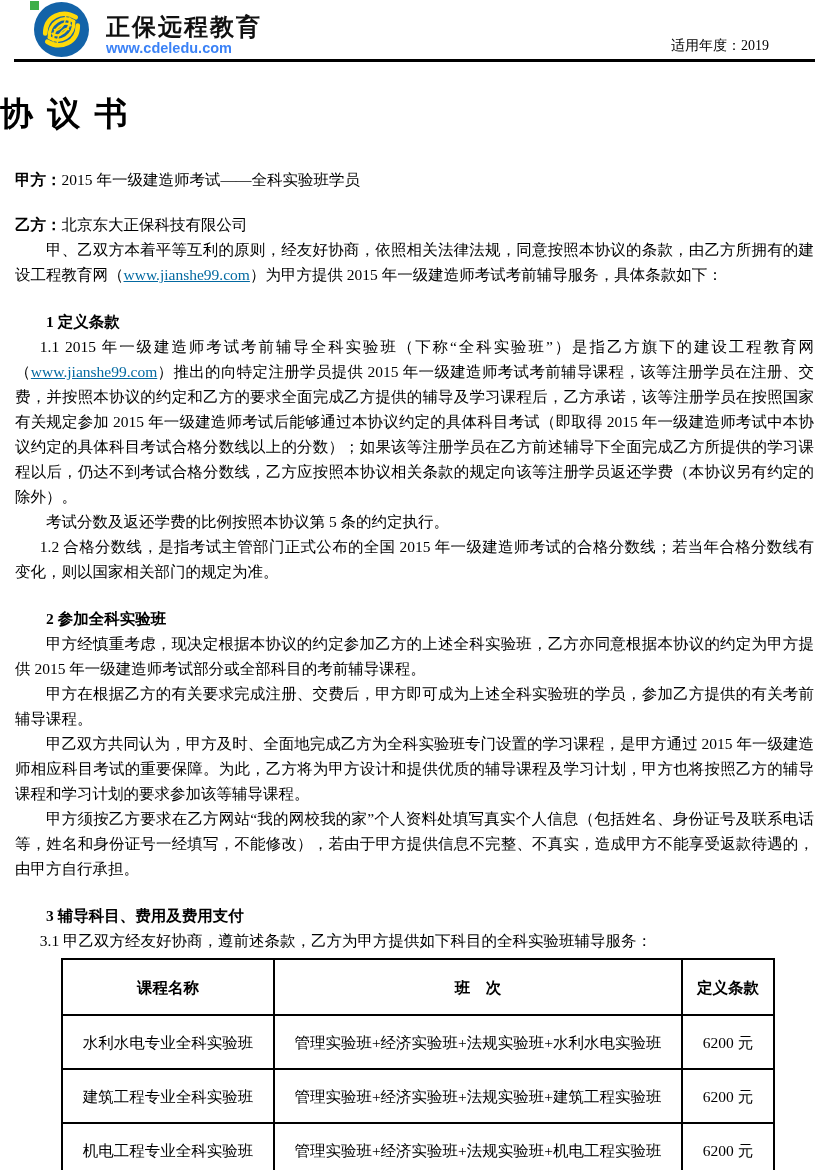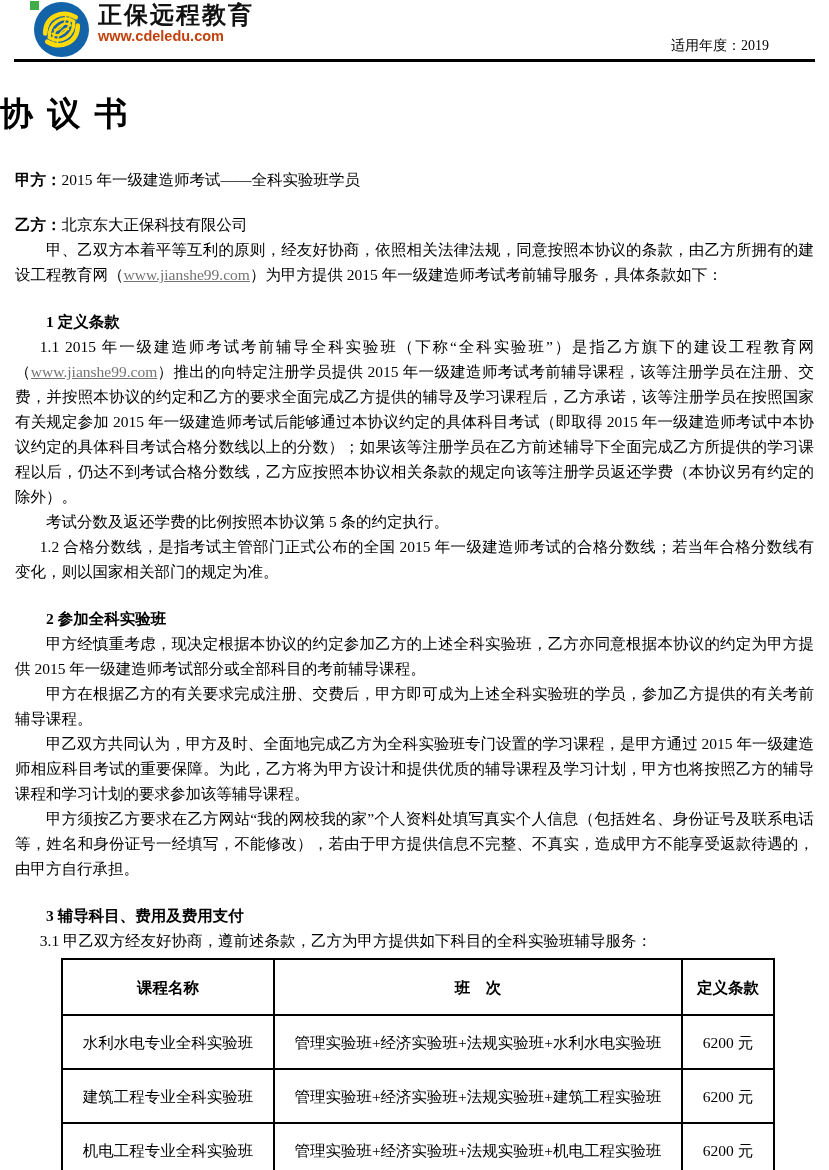--- a/index.html
+++ b/index.html
@@ -17,38 +17,38 @@
   .header {
     margin:0 14px;
     height:62px;
     border-bottom:3px solid #000;
     display:flex;
     justify-content:space-between;
     align-items:flex-end;
     box-sizing:border-box;
   }
   .logo {
-    display:flex; align-items:flex-start; gap:9px;
+    display:flex; align-items:flex-end; gap:17px;
     margin-left:20px; margin-bottom:2px;
   }
   .logo-mark { position:relative; width:55px; height:55px; }
   .logo-mark svg { display:block; }
   .green-sq {
     position:absolute; top:-1px; left:-4px;
     width:9px; height:9px; background:#3fae49;
   }
   .brand-text { display:flex; flex-direction:column; justify-content:center; }
   .brand-name {
     font-family:"Liberation Sans", sans-serif;
     font-weight:bold; font-size:24px; line-height:26px; letter-spacing:2px;
     color:#111;
   }
   .brand-url {
     font-family:"Liberation Sans", sans-serif;
-    font-weight:bold; font-size:14.5px; line-height:17px; color:#c2410c;
+    font-weight:bold; font-size:14.5px; line-height:17px; color:#3b82f6;
   }
   .year {
     font-size:14px; line-height:20px;
     margin-right:46px; margin-bottom:3px;
     white-space:nowrap;
   }
   
   .doc-title {
     text-align:left;
     font-size:33px; font-weight:bold;
@@ -62,21 +62,21 @@
     text-align:justify;
   }
   .party { margin:0; }
   .party-a { margin-top:32px; }
   .party-b { margin-top:20px; }
   .party .lbl { font-weight:bold; }
   p.para { margin:0; text-indent:2em; }
   p.para-num { margin:0; text-indent:1.6em; }
   p.sec-head { margin:22px 0 0 0; text-indent:2em; font-weight:bold; }
   .intro { margin-top:20px; }
-  a.doclink { color:#737373; text-decoration:underline; cursor:pointer; }
+  a.doclink { color:#0369a1; text-decoration:underline; cursor:pointer; }
   
   table.course-table {
     border-collapse:collapse;
     margin:5px 0 0 46px;
     width:712px;
     table-layout:fixed;
   }
   table.course-table col.c1 { width:212px; }
   table.course-table col.c2 { width:408px; }
   table.course-table col.c3 { width:92px; }

